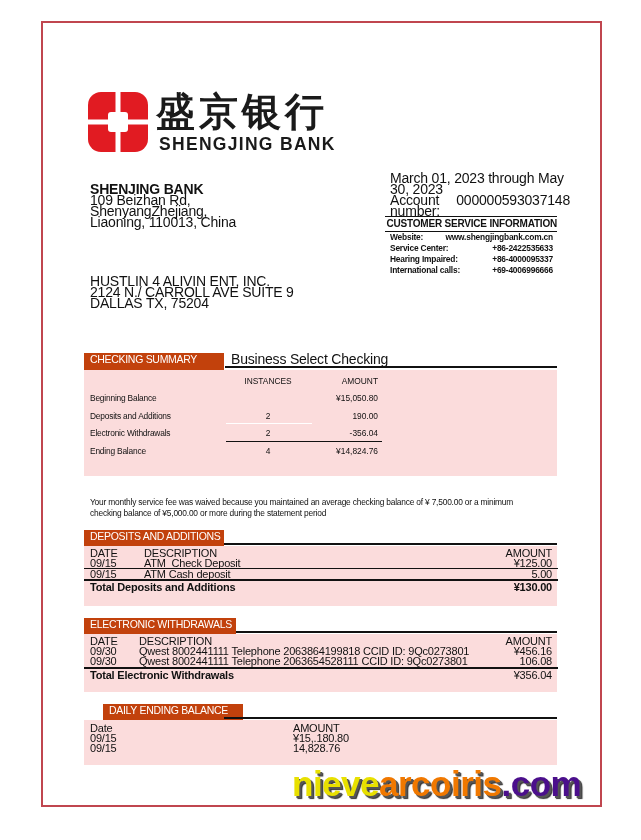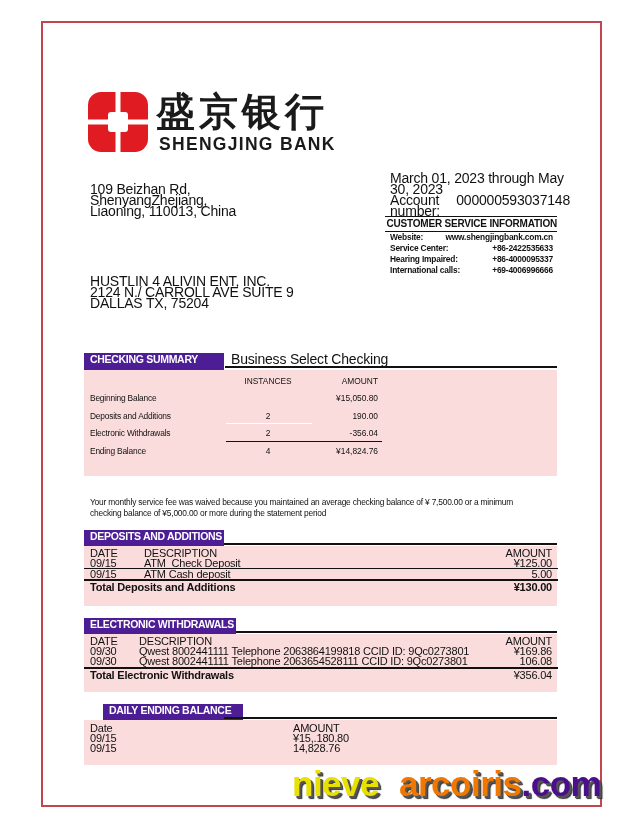--- a/index.html
+++ b/index.html
@@ -30,22 +30,22 @@
   .csi { left: 385px; top: 216px; width: 172px; }
   .csi-title {
     border-top: 1.5px solid #111; border-bottom: 1.5px solid #111;
     font-size: 10px; font-weight: bold; text-align: right; padding: 1px 0 1px; line-height: 12px;
     letter-spacing: -0.2px;
   }
   .csi-row { display: flex; justify-content: space-between; font-size: 8.4px; line-height: 11px; padding: 0 4px 0 5px; font-weight: bold; letter-spacing: -0.2px; gap: 20px;}
   .csi-row:first-of-type { margin-top: 1px; }
 
   .sec-head {
-    position: absolute; left: 84px; height: 28px; background: #4c1d95; color: #fff;
-    font-size: 10.5px; font-weight: bold; line-height: 13px; padding-left: 6px;
+    position: absolute; left: 84px; height: 28px; background: #c2410c; color: #fff;
+    font-size: 10.5px; font-weight: normal; line-height: 13px; padding-left: 6px;
     letter-spacing: -0.3px;
   }
   .sec-line { position: absolute; height: 1.5px; background: #111; }
   .pink { position: absolute; left: 84px; width: 473px; background: #fbdcdc; }
 
   .sum-label { position: absolute; left: 90px; font-size: 8.4px; line-height: 11px; letter-spacing: -0.2px;}
   .sum-inst { position: absolute; left: 226px; width: 84px; text-align: center; font-size: 8.4px; line-height: 11px; }
   .sum-amt { position: absolute; left: 310px; width: 68px; text-align: right; font-size: 8.4px; line-height: 11px; }
   .hr { position: absolute; height: 1px; background: #111; }
   .hr-w { position: absolute; height: 1px; background: #fff; }
@@ -73,20 +73,21 @@
 <svg class="abs logo-mark" viewBox="0 0 60 60">
   <rect x="0" y="0" width="60" height="60" rx="13" ry="13" fill="#e11b22"></rect>
   <rect x="27.5" y="0" width="5" height="60" fill="#fff"></rect>
   <rect x="0" y="27.5" width="60" height="5" fill="#fff"></rect>
   <rect x="20" y="20" width="20" height="20" rx="3" fill="#fff"></rect>
 </svg>
 <div class="abs logo-cn">盛京银行</div>
 <div class="abs logo-en">SHENGJING BANK</div>
 
 <div class="abs bank-addr small">
+  <div class="bold">SHENJING BANK</div>
   <div>109 Beizhan Rd, ShenyangZhejiang,</div>
   <div>Liaoning, 110013, China</div>
 </div>
 
 <div class="abs period small">
   <div>March 01, 2023 through May 30, 2023</div>
   <div class="acct-row">
     <span>Account number:</span>
     <span>000000593037148</span>
   </div>
@@ -181,21 +182,21 @@
 <div class="pink" style="top:634px;height:58px;"></div>
 <div class="tbl" style="top:636px;">
   <div class="r">
     <span class="c-date">DATE</span>
     <span class="c-desc" style="left:49px;">DESCRIPTION</span>
     <span class="c-amt">AMOUNT</span>
   </div>
   <div class="r">
     <span class="c-date">09/30</span>
     <span class="c-desc" style="left:49px;">Qwest 8002441111 Telephone 2063864199818 CCID ID: 9Qc0273801</span>
-    <span class="c-amt">¥169.86</span>
+    <span class="c-amt">¥456.16</span>
   </div>
   <div class="r">
     <span class="c-date">09/30</span>
     <span class="c-desc" style="left:49px;">Qwest 8002441111 Telephone 2063654528111 CCID ID: 9Qc0273801</span>
     <span class="c-amt">106.08</span>
   </div>
   <div style="height:2px;background:#111;margin:1px -6px 0;"></div>
   <div class="r total" style="margin-top:1px;">
     <span class="c-date">Total Electronic Withdrawals</span>
     <span class="c-amt" style="font-weight:normal;">¥356.04</span>
@@ -214,14 +215,14 @@
     <span class="c-date">09/15</span>
     <span class="c-desc" style="left:203px;">¥15,.180.80</span>
   </div>
   <div class="r">
     <span class="c-date">09/15</span>
     <span class="c-desc" style="left:203px;">14,828.76</span>
   </div>
 </div>
 
 <div class="abs watermark">
-  <span style="color:#e8e000;">nieve</span><span style="color:#f07800;margin-left:20px;">arcoiris</span><span style="color:#4b0f8c;">.com</span>
+  <span style="color:#e8e000;">nieve</span><span style="color:#f07800;">arcoiris</span><span style="color:#4b0f8c;">.com</span>
 </div>
 
 </body></html>

